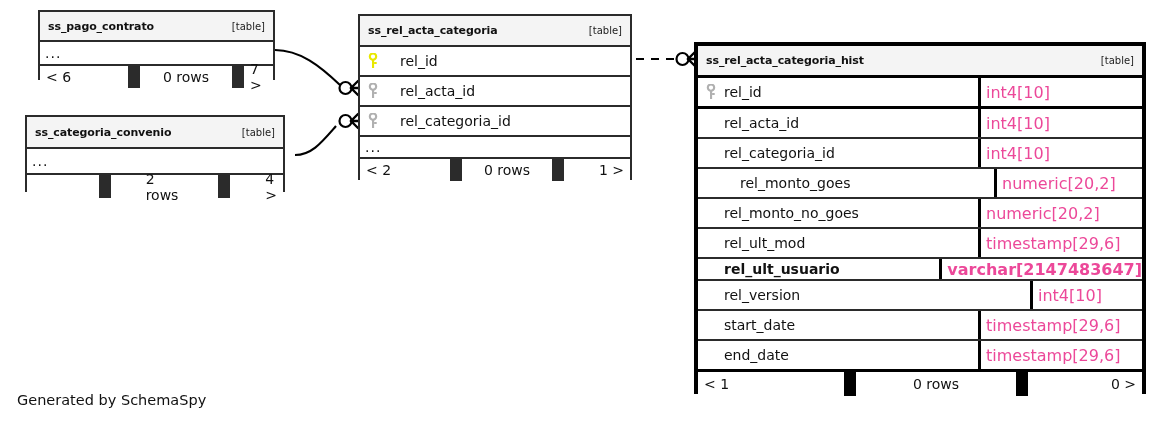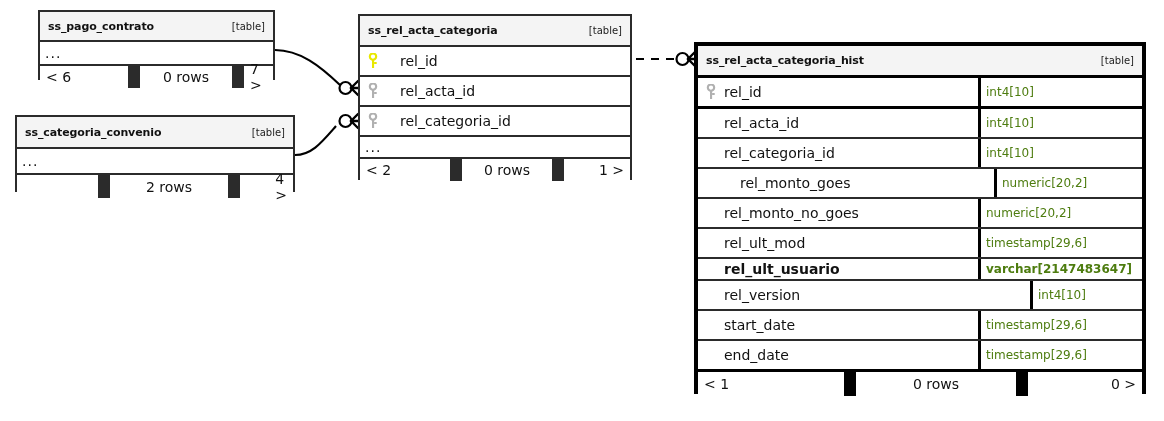--- a/index.html
+++ b/index.html
@@ -28,21 +28,21 @@
 
   .rowsep{height:2px;background:#2b2b2b;}
   .rowsep.heavy{height:3px;background:#000;}
 
   .crow{
     display:flex;align-items:center;
     box-sizing:border-box;
     background:#fff;
   }
   .cname{font-size:14px;color:#111;white-space:nowrap;}
-  .ctype{font-size:12px;color:#4d7c0f;white-space:nowrap;padding-left:5px;box-sizing:border-box;}
+  .ctype{font-size:16px;color:#ec4899;white-space:nowrap;padding-left:5px;box-sizing:border-box;}
   .namecell{display:flex;align-items:center;box-sizing:border-box;}
 
   .keyslot{width:26px;display:flex;align-items:center;justify-content:center;flex:none;}
   .ellipsis{font-size:14px;color:#111;padding-left:5px;letter-spacing:1px;}
 
   
   .tfoot{display:flex;box-sizing:border-box;background:#fff;}
   .tfoot > div{
     font-size:14px;color:#111;display:flex;align-items:center;
     box-sizing:border-box;padding:0 6px;
@@ -96,21 +96,21 @@
     <div class="rowsep"></div>
     <div class="tfoot" style="height:22px;">
       <div class="fleft" style="width:88px;">&lt; 6</div>
       <div class="vsep"></div>
       <div class="fmid" style="width:92px;">0 rows</div>
       <div class="vsep"></div>
       <div class="fright" style="flex:1;">7 &gt;</div>
     </div>
   </div>
 
-  <div class="tbl thin" style="left:15px;top:115px;width:280px;height:77px;">
+  <div class="tbl thin" style="left:25px;top:115px;width:260px;height:77px;">
     <div class="thead" style="height:30px;">
       <span class="tname">ss_categoria_convenio</span>
       <span class="ttag">[table]</span>
     </div>
     <div class="rowsep"></div>
     <div class="crow" style="height:24px;">
       <span class="ellipsis">...</span>
     </div>
     <div class="rowsep"></div>
     <div class="tfoot" style="height:23px;gap:29px;">
@@ -295,14 +295,15 @@
 
     <div class="tfoot" style="height:24px;">
       <div class="fleft" style="width:146px;">&lt; 1</div>
       <div class="vsep heavy"></div>
       <div class="fmid" style="width:160px;">0 rows</div>
       <div class="vsep heavy"></div>
       <div class="fright" style="flex:1;">0 &gt;</div>
     </div>
   </div>
 
+  <div class="credit">Generated by SchemaSpy</div>
 
 </div>
 
 </body></html>

